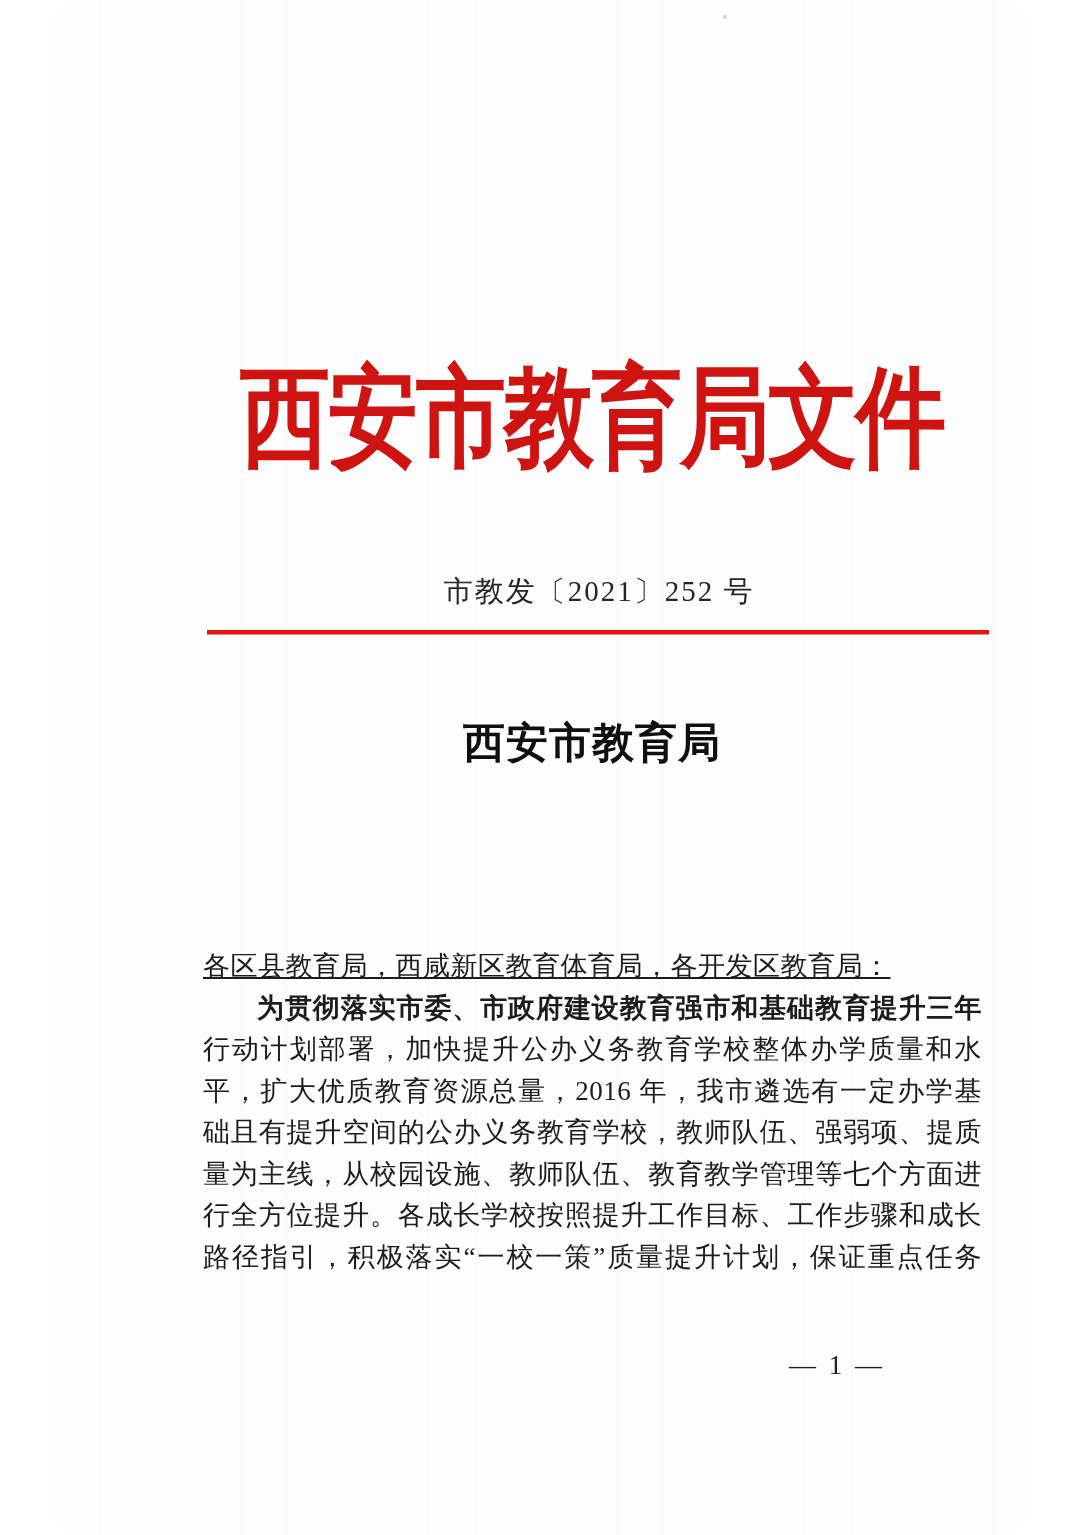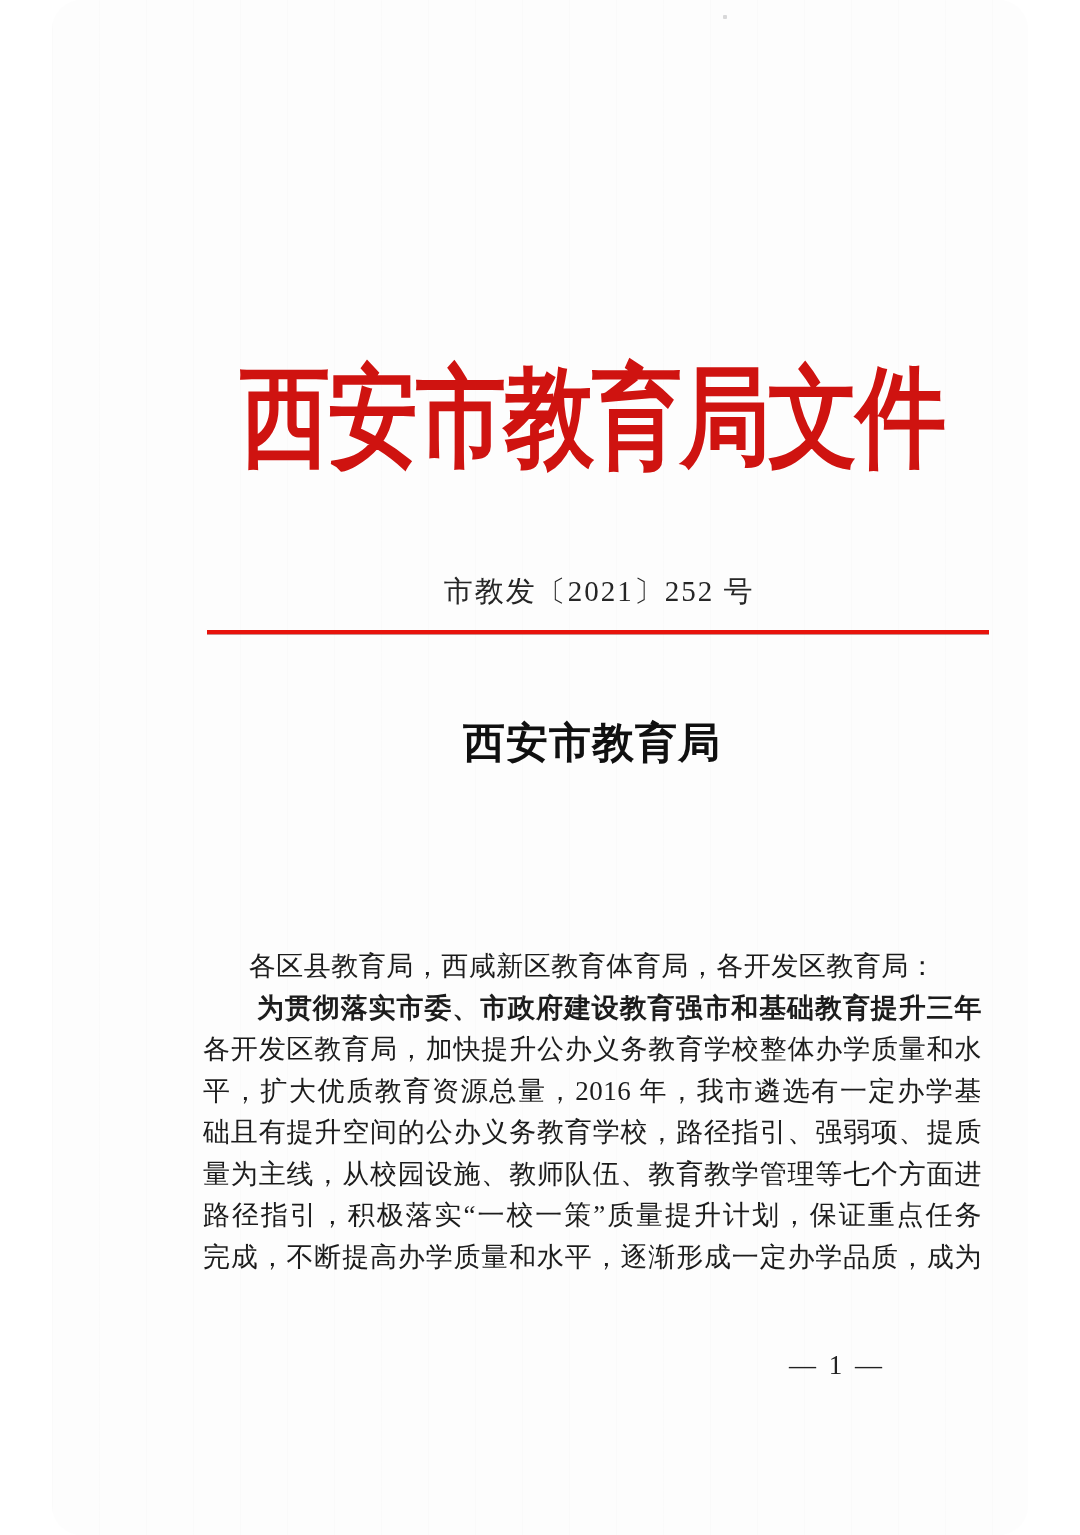--- a/index.html
+++ b/index.html
@@ -89,22 +89,23 @@
     position: absolute;
     left: 151px;
     top: 946px;
     width: 779px;
     font-size: 27px;
     line-height: 41.5px;
     color: var(--text, #1c1c1c);
     letter-spacing: 0.5px;
   }
   .salutation {
-    text-align: center;
+    text-align: left;
     white-space: nowrap;
+    text-decoration: underline;
   }
   .body-line {
     text-align: justify;
     text-align-last: justify;
   }
   .body-line.indent {
     text-indent: 54px;
     font-weight: bold;
   }
   .page-number {
@@ -130,23 +131,23 @@
 
   <div class="red-line"></div>
 
   <div class="notice-title">
     <div class="t-line">西安市教育局</div>
   </div>
 
   <div class="body-block">
     <div class="salutation">各区县教育局，西咸新区教育体育局，各开发区教育局：</div>
     <div class="body-line indent">为贯彻落实市委、市政府建设教育强市和基础教育提升三年</div>
-    <div class="body-line">各开发区教育局，加快提升公办义务教育学校整体办学质量和水</div>
+    <div class="body-line">行动计划部署，加快提升公办义务教育学校整体办学质量和水</div>
     <div class="body-line">平，扩大优质教育资源总量，2016 年，我市遴选有一定办学基</div>
-    <div class="body-line">础且有提升空间的公办义务教育学校，路径指引、强弱项、提质</div>
+    <div class="body-line">础且有提升空间的公办义务教育学校，教师队伍、强弱项、提质</div>
     <div class="body-line">量为主线，从校园设施、教师队伍、教育教学管理等七个方面进</div>
+    <div class="body-line">行全方位提升。各成长学校按照提升工作目标、工作步骤和成长</div>
     <div class="body-line">路径指引，积极落实“一校一策”质量提升计划，保证重点任务</div>
-    <div class="body-line">完成，不断提高办学质量和水平，逐渐形成一定办学品质，成为</div>
   </div>
 
   <div class="page-number">— 1 —</div>
 
 </div>
 
 </body></html>

